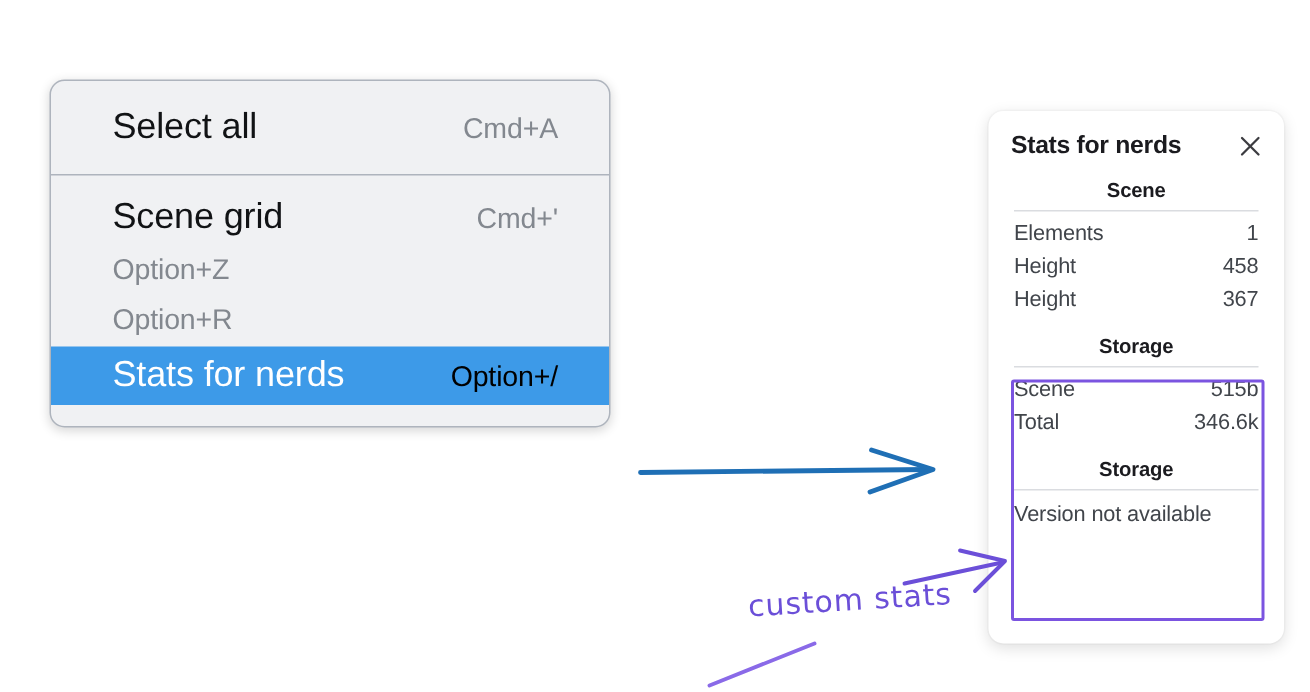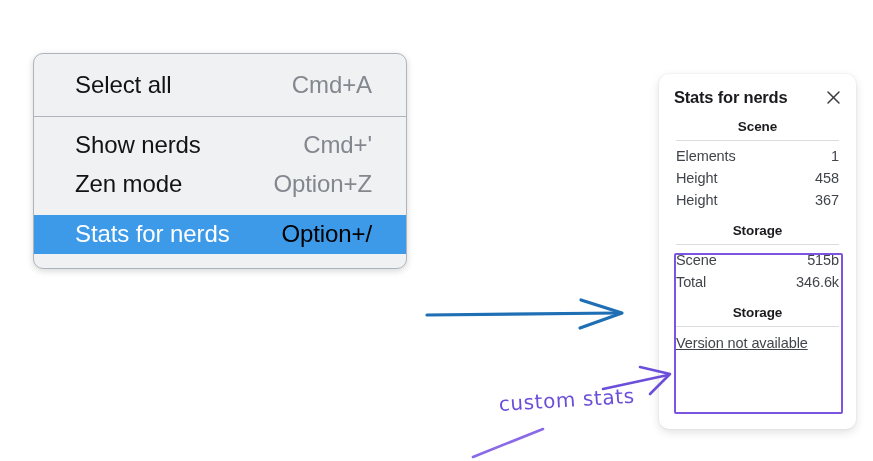--- a/index.html
+++ b/index.html
@@ -49,21 +49,21 @@
     padding: 5px 34px 6px 41px;
     box-sizing: border-box;
   }
   .menu-item .label {
     font-size: 24px;
     color: #111315;
     letter-spacing: -0.1px;
     white-space: nowrap;
   }
   .menu-item .accel {
-    font-size: 24px;
+    font-size: 19px;
     color: #83888f;
     white-space: nowrap;
     letter-spacing: -0.1px;
   }
   .menu-item.selected {
     background: #3d9ae8;
   }
   .menu-item.selected .label { color: #ffffff; }
   .menu-item.selected .accel { color: #000000; }
 
@@ -124,21 +124,20 @@
     padding: 3px 2px 3px 2px;
     letter-spacing: -0.1px;
   }
   .stat-row .val { color: #41454b; }
   .single-line {
     font-size: 14.5px;
     color: #41454b;
     padding: 4px 2px;
     letter-spacing: -0.1px;
     text-align: left;
-    text-decoration: underline;
   }
 
   
   .purple-box {
     position: absolute;
     left: 674px;
     top: 253px;
     width: 169px;
     height: 161px;
     border: 2px solid #7b54e0;
@@ -174,28 +173,28 @@
 
   <div class="menu-section first">
     <div class="menu-item">
       <span class="label">Select all</span>
       <span class="accel">Cmd+A</span>
     </div>
   </div>
 
   <div class="menu-section second">
     <div class="menu-item">
-      <span class="label">Show nerds</span>
+      <span class="label">Scene grid</span>
       <span class="accel">Cmd+'</span>
     </div>
     <div class="menu-item">
-      <span class="label">Zen mode</span>
       <span class="accel">Option+Z</span>
     </div>
     <div class="menu-item">
+      <span class="accel">Option+R</span>
     </div>
     <div class="menu-item selected">
       <span class="label">Stats for nerds</span>
       <span class="accel">Option+/</span>
     </div>
     <div class="menu-pad-bottom"></div>
   </div>
 
 </div>
 

